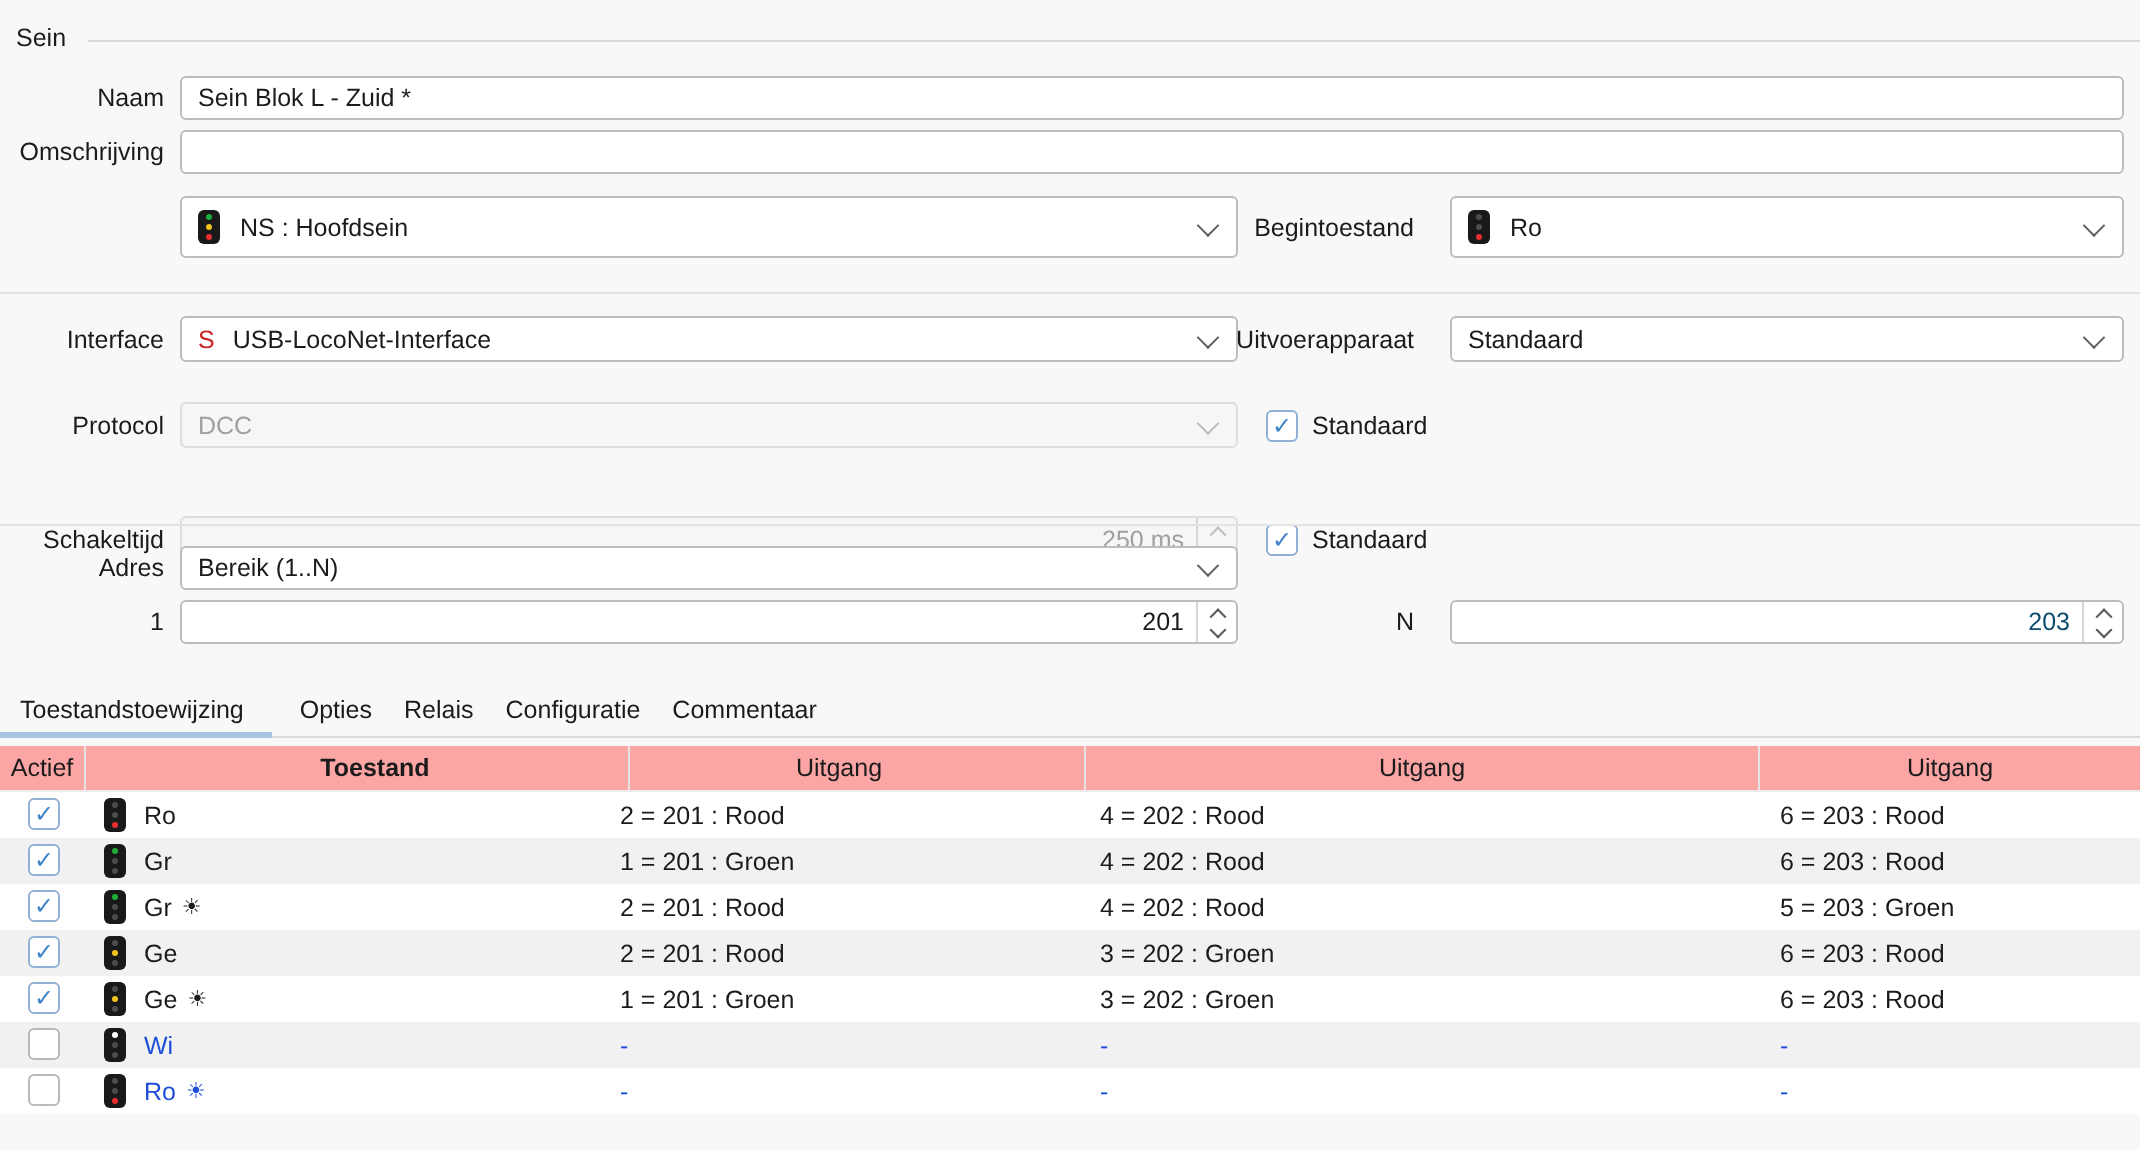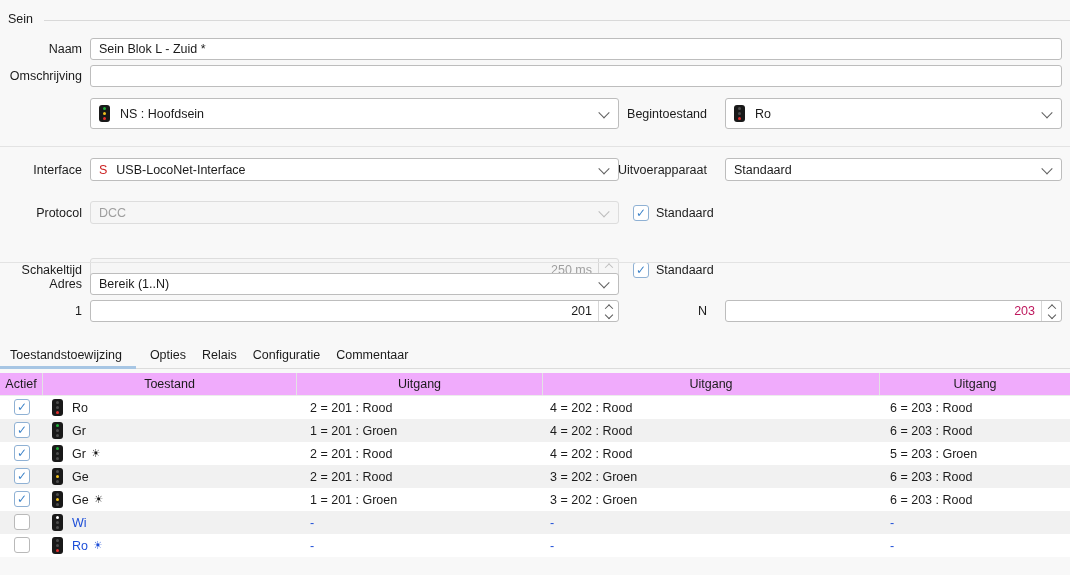--- a/index.html
+++ b/index.html
@@ -68,21 +68,21 @@
   .chk-row{position:absolute;left:633px;top:0;height:100%;display:flex;align-items:center;gap:7px;}
 
   
   .tabs{left:0;top:344px;width:1070px;height:25px;display:flex;align-items:flex-end;}
   .tabs::after{content:"";position:absolute;left:0;right:0;bottom:0;height:1px;background:#dcdcdc;}
   .tab{position:relative;padding:4px 2px 7px 2px;margin-left:12px;cursor:default;white-space:nowrap;}
   .tab:first-child{margin-left:0;padding-left:10px;padding-right:14px;}
   .tab.active::after{content:"";position:absolute;left:0;right:0;bottom:0;height:3px;background:#a7c6e4;z-index:1;}
 
   
-  .thead{left:0;top:373px;width:1070px;height:23px;background:#f0abfc;border-bottom:1px solid #ececec;box-sizing:border-box;}
+  .thead{left:0;top:373px;width:1070px;height:23px;background:#fca5a5;border-bottom:1px solid #ececec;box-sizing:border-box;}
   .th{position:absolute;top:0;height:100%;display:flex;align-items:center;justify-content:center;border-right:1px solid #e3e3e3;box-sizing:border-box;}
   .th:last-child{border-right:none;}
   .tbody{left:0;top:396px;width:1070px;}
   .trow{position:relative;width:1070px;height:23px;background:#ffffff;}
   .trow.alt{background:#f1f1f1;}
   .trow .cb{position:absolute;left:14px;top:3px;}
   .trow .sig{position:absolute;left:52px;top:3px;}
   .state-label{position:absolute;left:72px;top:0;height:100%;display:flex;align-items:center;gap:5px;}
   .flash{font-family:"DejaVu Sans",sans-serif;font-size:11px;line-height:1;}
   .ocell{position:absolute;top:0;height:100%;display:flex;align-items:center;}
@@ -190,39 +190,39 @@
   <div class="lbl lbl-left">1</div>
   <div class="field f-left" style="height:22px;">
     <span class="spin-val" style="color:#1b1b1b;">201</span>
     <span class="spin-btns">
         <span class="sc up"></span>
         <span class="sc dn"></span>
       </span>
   </div>
   <div class="lbl lbl-right">N</div>
   <div class="field f-right" style="height:22px;">
-    <span class="spin-val" style="color:#be185d;">203</span>
+    <span class="spin-val" style="color:#0c4a6e;">203</span>
     <span class="spin-btns">
         <span class="sc up"></span>
         <span class="sc dn"></span>
       </span>
   </div>
 </div>
 
 <div class="abs tabs" id="tabs">
     <div class="tab active">Toestandstoewijzing</div>
     <div class="tab">Opties</div>
     <div class="tab">Relais</div>
     <div class="tab">Configuratie</div>
     <div class="tab">Commentaar</div>
   </div>
 
 <div class="abs thead" id="thead">
     <div class="th" style="left: 0px; width: 43px;">Actief</div>
-    <div class="th" style="left: 43px; width: 254px;">Toestand</div>
+    <div class="th" style="left: 61px; width: 254px; font-weight: bold;">Toestand</div>
     <div class="th" style="left: 297px; width: 246px;">Uitgang</div>
     <div class="th" style="left: 543px; width: 337px;">Uitgang</div>
     <div class="th" style="left: 880px; width: 190px;">Uitgang</div>
   </div>
 
 <div class="abs tbody" id="tbody">
     <div class="trow">
       <span class="cb checked"></span>
       <span class="sig">
         <i></i>

